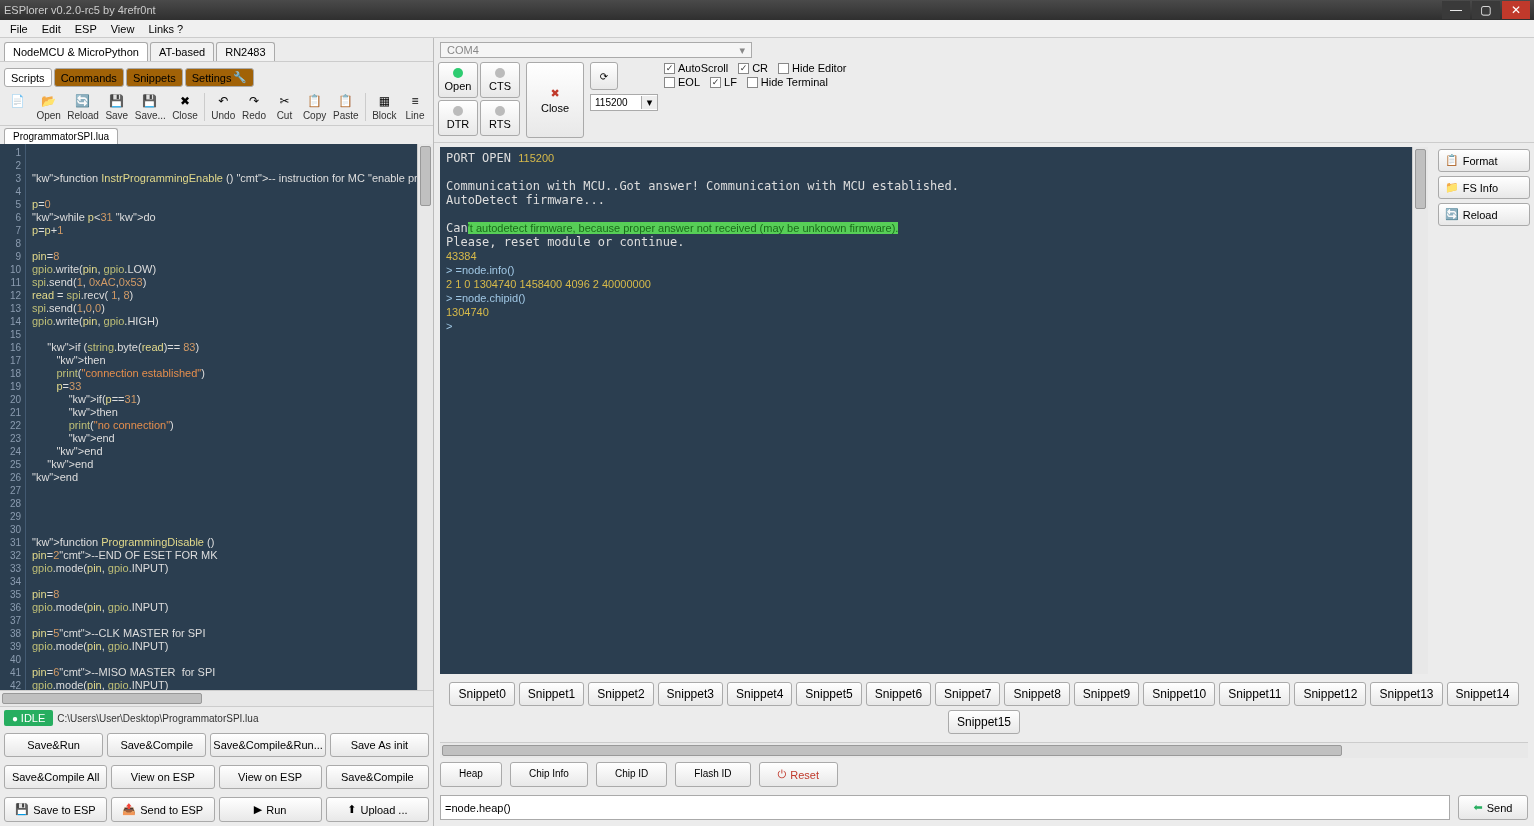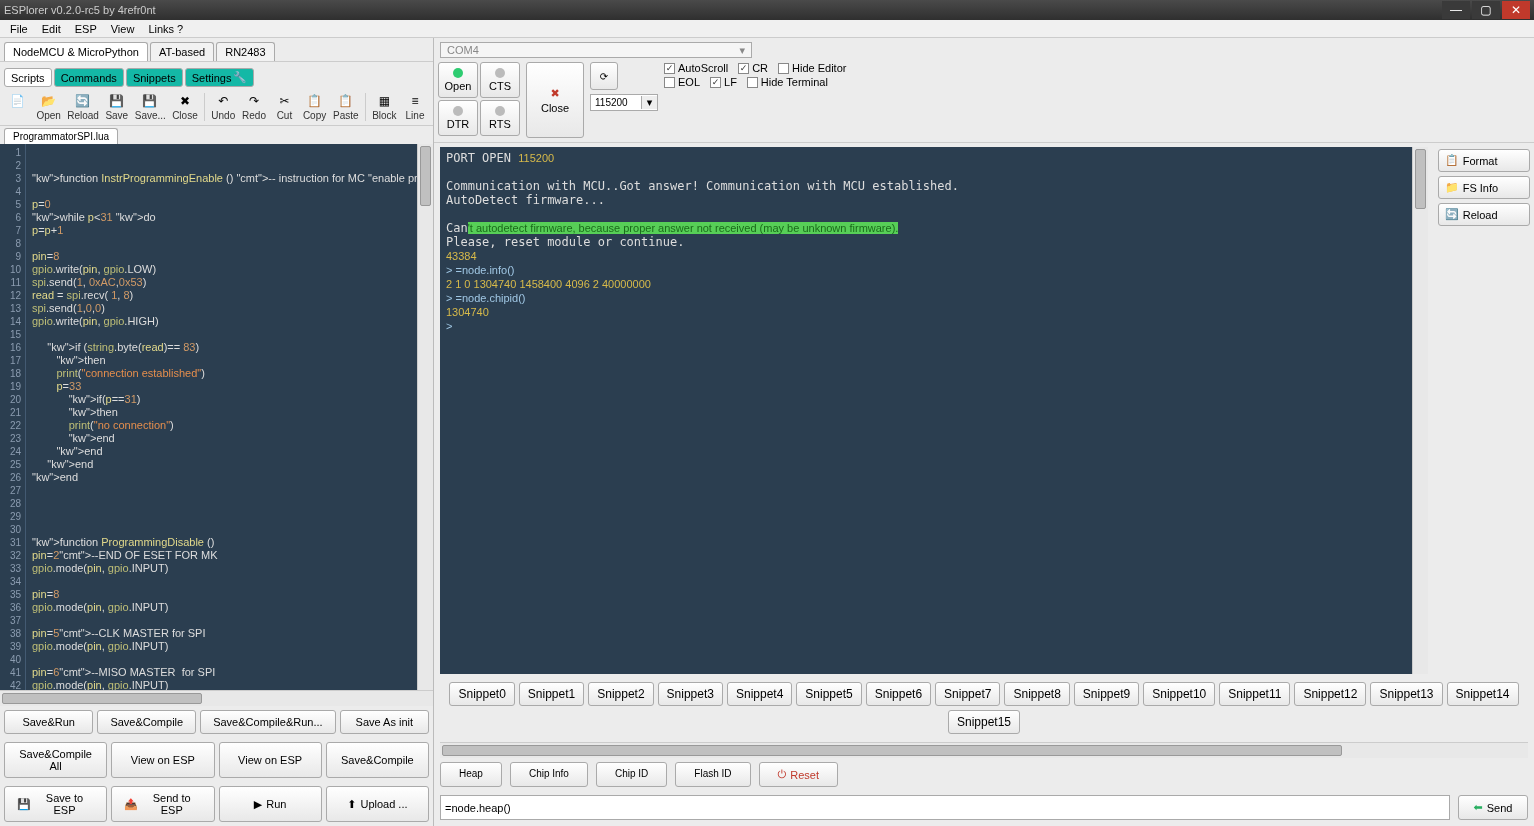--- a/index.html
+++ b/index.html
@@ -9,41 +9,41 @@
 .titlebar .cap { width: 28px; height: 18px; background: #3a3a3a; margin-left: 2px; display:flex;align-items:center;justify-content:center;color:#fff;font-size:12px;}
 .titlebar .cap.close { background: #c0392b; }
 .menubar { background: #f0f0f0; height: 18px; display: flex; align-items: center; gap: 2px; padding: 0 4px; border-bottom: 1px solid #ccc;}
 .menubar span { padding: 1px 6px; cursor: default; }
 .main { display: flex; height: calc(100% - 38px); }
 .left { width: 434px; display: flex; flex-direction: column; border-right: 1px solid #bbb; background: #ececec; }
 .tabrow { display: flex; gap: 2px; padding: 4px 4px 0 4px; }
 .tab { background: #f2f2f2; border: 1px solid #aaa; border-bottom: none; padding: 3px 8px; border-radius: 3px 3px 0 0; }
 .tab.active { background: #fff; font-weight: 400; }
 .subtabrow { display: flex; gap: 2px; padding: 6px 4px 2px 4px; border-top: 1px solid #ccc; background:#ececec;}
-.subtab { background: #14b8a6; border: 1px solid #aaa; padding: 2px 6px; border-radius: 3px; display:flex;align-items:center;gap:2px;}
+.subtab { background: #a16207; border: 1px solid #aaa; padding: 2px 6px; border-radius: 3px; display:flex;align-items:center;gap:2px;}
 .subtab.active { background: #fff; }
 .toolbar { display: flex; gap: 2px; padding: 2px 4px; border-bottom: 1px solid #ccc; }
 .tbtn { display: flex; flex-direction: column; align-items: center; padding: 2px 4px; min-width: 28px; cursor: default; }
 .tbtn .ic { width: 16px; height: 16px; display:flex;align-items:center;justify-content:center;font-size:12px;}
 .tbtn .lbl { font-size: 10px; margin-top: 1px; color:#333;}
 .filetab { display: flex; padding: 2px 4px 0 4px; }
 .filetab .ft { background: #fff; border: 1px solid #aaa; border-bottom: none; padding: 2px 8px; border-radius: 3px 3px 0 0; font-size: 10px; }
 .editor { flex: 1; display: flex; background: #2b3e50; color: #ddd; font-family: Consolas, monospace; font-size: 11px; overflow: hidden; position: relative; }
 .gutter { background: #2b3e50; color: #8b9cb0; padding: 2px 4px; text-align: right; border-right: 1px solid #435a72; min-width: 26px; }
 .gutter div { height: 13px; line-height: 13px; font-size: 10px; }
 .code { padding: 2px 6px; white-space: pre; flex: 1; overflow: hidden; }
 .code div { height: 13px; line-height: 13px; }
 .num { color: #d19a66; }
 .str { color: #e58e4d; }
 .fn { color: #bfbf77; }
 .id { color: #e2d98b; }
 .statusbar { display: flex; align-items: center; background: #ececec; padding: 3px 4px; border-top: 1px solid #ccc; gap: 4px; }
 .idle { background: #27ae60; color: #fff; padding: 2px 8px; border-radius: 2px; font-size: 10px; }
 .btnrow { display: grid; grid-template-columns: repeat(4, 1fr); gap: 4px; padding: 4px; }
-.wbtn { background: linear-gradient(#fff,#e8e8e8); border: 1px solid #aaa; border-radius: 3px; padding: 5px 12px; text-align: center; cursor: default; font-size: 10px; display:flex;align-items:center;justify-content:center;gap:4px;}
+.wbtn { background: linear-gradient(#fff,#e8e8e8); border: 1px solid #aaa; border-radius: 3px; padding: 5px 2px; text-align: center; cursor: default; font-size: 10px; display:flex;align-items:center;justify-content:center;gap:4px;}
 .right { flex: 1; display: flex; flex-direction: column; background: #ececec; }
 .rtop { display: flex; padding: 4px; gap: 6px; align-items: flex-start; border-bottom: 1px solid #ccc; }
 .port { background: #f5f5f5; border: 1px solid #aaa; padding: 1px 6px; width: 312px; font-size: 10px; color: #888; }
 .ctrlgrid { display: flex; gap: 2px; }
 .ctrlbtn { background: linear-gradient(#fff,#e8e8e8); border: 1px solid #aaa; border-radius: 3px; width: 40px; height: 36px; display:flex;flex-direction:column;align-items:center;justify-content:center;gap:2px;font-size:10px;}
 .closebtn { width: 58px; height: 76px; }
 .refbtn { width: 28px; height: 28px; }
 .led { width: 10px; height: 10px; border-radius: 50%; }
 .led.green { background: #2ecc71; }
 .led.grey { background: #bbb; }
@@ -211,20 +211,24 @@
           <div>42</div>
         </div>
       <div class="code" id="code"><div>&nbsp;</div><div>&nbsp;</div><div><span class="&lt;span">"kw"</span>&gt;function <span class="id">InstrProgrammingEnable</span> () <span class="&lt;span">"cmt"</span>&gt;-- instruction for MC "enable pro</div><div>&nbsp;</div><div><span class="id">p</span>=<span class="num">0</span></div><div><span class="&lt;span">"kw"</span>&gt;while <span class="id">p</span>&lt;<span class="num">31</span> <span class="&lt;span">"kw"</span>&gt;do</div><div><span class="id">p</span>=<span class="id">p</span>+<span class="num">1</span></div><div>&nbsp;</div><div><span class="id">pin</span>=<span class="num">8</span></div><div><span class="fn">gpio</span>.write(<span class="id">pin</span>, <span class="fn">gpio</span>.LOW)</div><div><span class="fn">spi</span>.send(<span class="num">1</span>, <span class="num">0xAC</span>,<span class="num">0x53</span>)</div><div><span class="id">read</span> = <span class="fn">spi</span>.recv( <span class="num">1</span>, <span class="num">8</span>)</div><div><span class="fn">spi</span>.send(<span class="num">1</span>,<span class="num">0</span>,<span class="num">0</span>)</div><div><span class="fn">gpio</span>.write(<span class="id">pin</span>, <span class="fn">gpio</span>.HIGH)</div><div>&nbsp;</div><div>     <span class="&lt;span">"kw"</span>&gt;if (<span class="fn">string</span>.byte(<span class="id">read</span>)== <span class="num">83</span>)</div><div>        <span class="&lt;span">"kw"</span>&gt;then</div><div>        <span class="fn">print</span>(<span class="str">"connection established"</span>)</div><div>        <span class="id">p</span>=<span class="num">33</span></div><div>            <span class="&lt;span">"kw"</span>&gt;if(<span class="id">p</span>==<span class="num">31</span>)</div><div>            <span class="&lt;span">"kw"</span>&gt;then</div><div>            <span class="fn">print</span>(<span class="str">"no connection"</span>)</div><div>            <span class="&lt;span">"kw"</span>&gt;end</div><div>        <span class="&lt;span">"kw"</span>&gt;end</div><div>     <span class="&lt;span">"kw"</span>&gt;end</div><div><span class="&lt;span">"kw"</span>&gt;end</div><div>&nbsp;</div><div>&nbsp;</div><div>&nbsp;</div><div>&nbsp;</div><div><span class="&lt;span">"kw"</span>&gt;function <span class="id">ProgrammingDisable</span> ()</div><div><span class="id">pin</span>=<span class="num">2</span><span class="&lt;span">"cmt"</span>&gt;--END OF ESET FOR MK</div><div><span class="fn">gpio</span>.mode(<span class="id">pin</span>, <span class="fn">gpio</span>.INPUT)</div><div>&nbsp;</div><div><span class="id">pin</span>=<span class="num">8</span></div><div><span class="fn">gpio</span>.mode(<span class="id">pin</span>, <span class="fn">gpio</span>.INPUT)</div><div>&nbsp;</div><div><span class="id">pin</span>=<span class="num">5</span><span class="&lt;span">"cmt"</span>&gt;--CLK MASTER for SPI</div><div><span class="fn">gpio</span>.mode(<span class="id">pin</span>, <span class="fn">gpio</span>.INPUT)</div><div>&nbsp;</div><div><span class="id">pin</span>=<span class="num">6</span><span class="&lt;span">"cmt"</span>&gt;--MISO MASTER  for SPI</div><div><span class="fn">gpio</span>.mode(<span class="id">pin</span>, <span class="fn">gpio</span>.INPUT)</div></div>
       <div class="scrollbar-v">
           <div class="thumb"></div>
         </div>
     </div>
     <div class="scrollbar-h">
         <div class="thumb"></div>
       </div>
+    <div class="statusbar">
+      <span class="idle">● <span>IDLE</span></span>
+      <span style="font-size:10px;color:#333;">C:\Users\User\Desktop\ProgrammatorSPI.lua</span>
+    </div>
     <div class="btnrow" id="btnrow1">
         <div class="wbtn">
           <span>Save&amp;Run</span>
         </div>
         <div class="wbtn">
           <span>Save&amp;Compile</span>
         </div>
         <div class="wbtn">
           <span>Save&amp;Compile&amp;Run...</span>
         </div>

